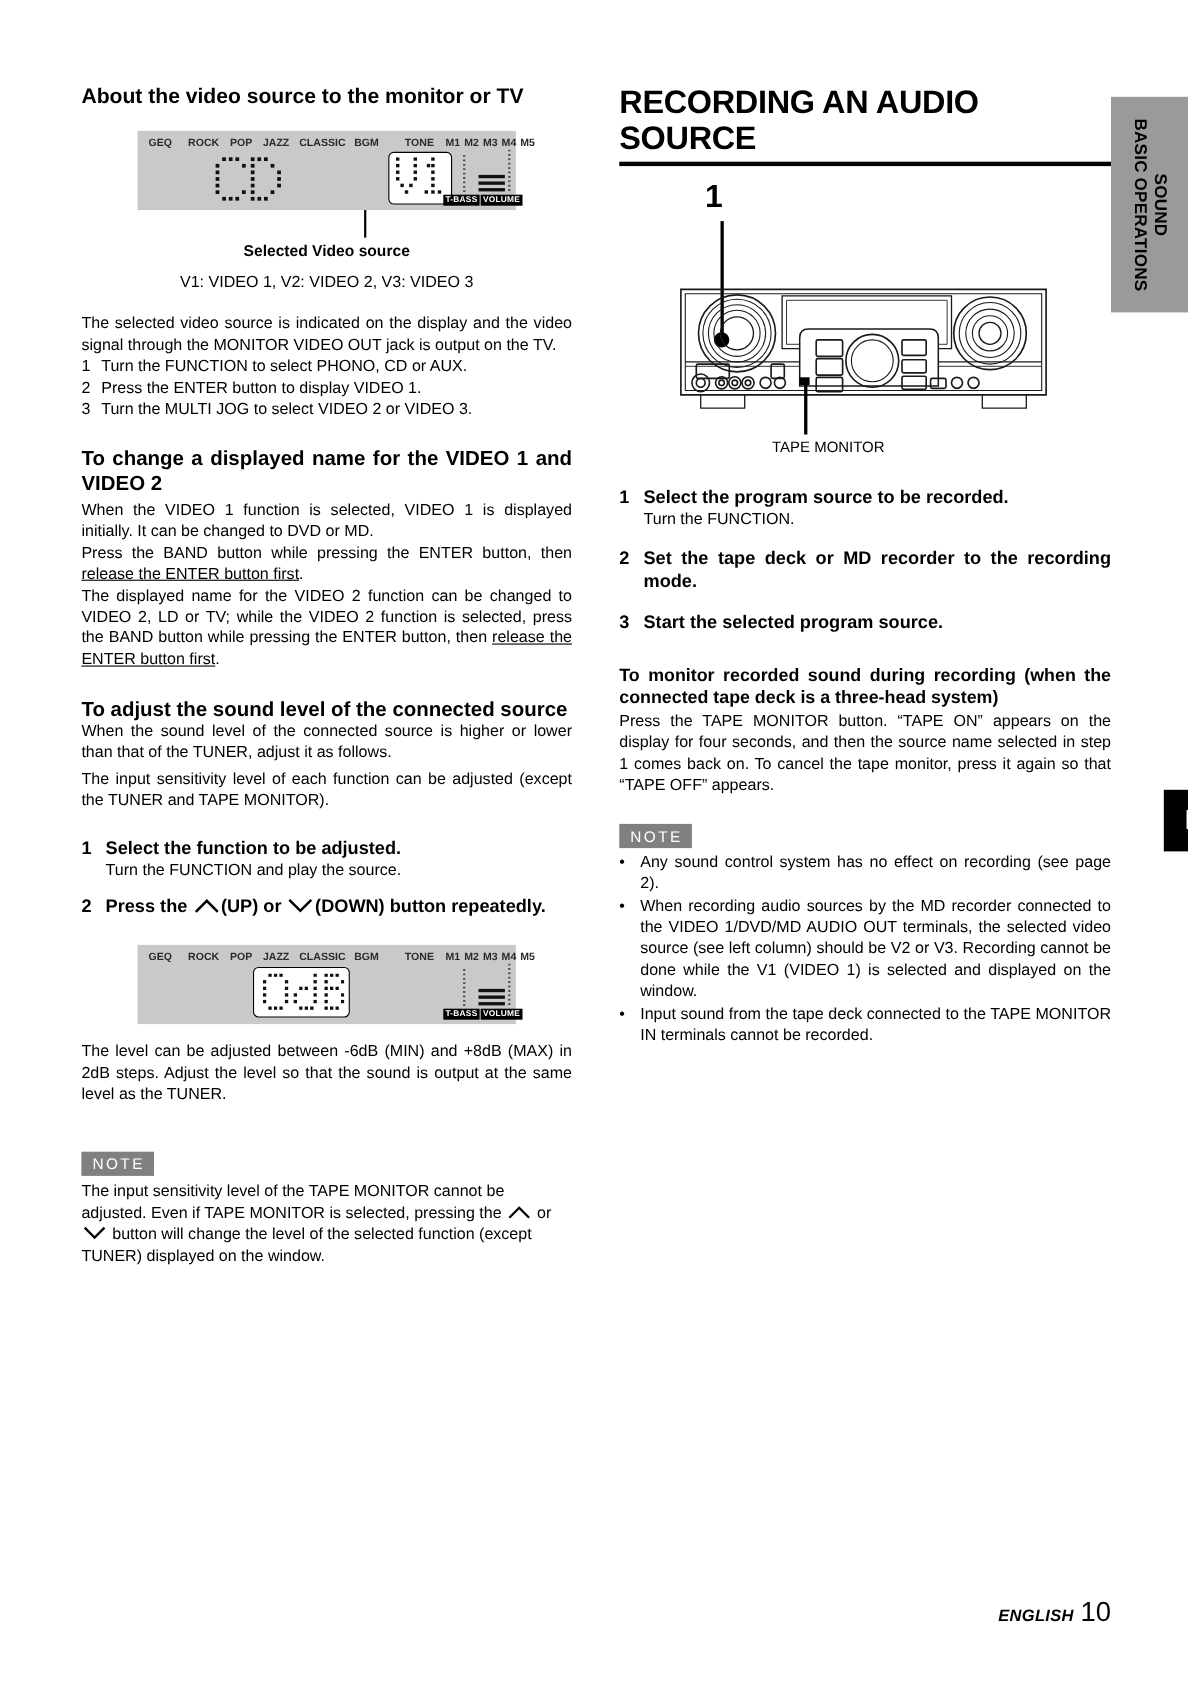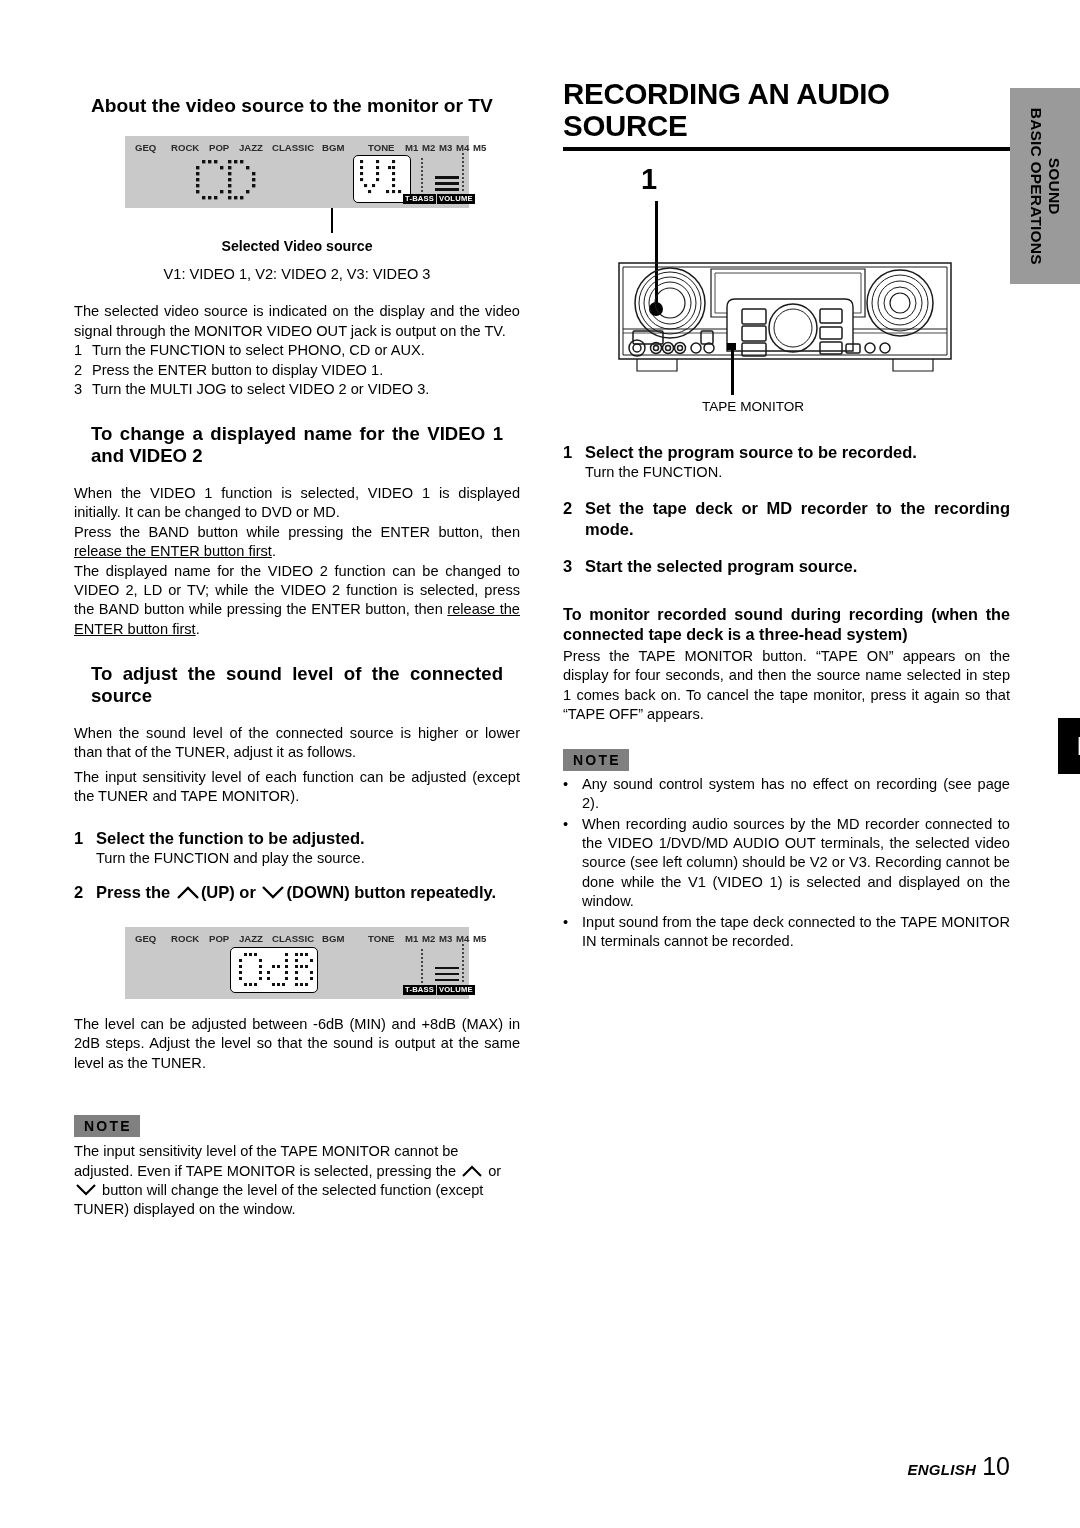--- a/index.html
+++ b/index.html
@@ -47,21 +47,21 @@
   h1.main-title {
     margin:0 0 0 0;
     font-size:29.5px;
     font-weight:bold;
     letter-spacing:-0.3px;
     line-height:1.08;
   }
   .title-rule { height:4px; background:#000; margin-top:5px; }
 
   h2.sec-head {
-    margin:17px;
+    margin:0;
     font-size:18.6px;
     font-weight:bold;
     line-height:1.17;
     text-align:justify;
     text-align-last:left;
   }
   h3.sub-head {
     margin:0;
     font-size:14.6px;
     font-weight:bold;
@@ -97,22 +97,22 @@
   }
   .bigstep .sub {
     margin-left:22px; font-size:14.6px; line-height:1.33;
   }
 
   .chev { display:inline-block; vertical-align:-1px; margin:0 2px; }
 
   
   .note-badge {
     display:inline-block;
-    background:#808080; color:#000000;
-    font-size:14px; font-weight:bold;
+    background:#808080; color:#ffffff;
+    font-size:14px; font-weight:normal;
     letter-spacing:2.2px;
     padding:3px 8px 3px 10px;
   }
   ul.note-list { margin:4px 0 0 0; padding:0; list-style:none; }
   ul.note-list li {
     display:flex; font-size:14.6px; line-height:1.33; margin-bottom:1px;
   }
   ul.note-list li .bullet { width:19px; flex:0 0 19px; }
   ul.note-list li .t { flex:1; text-align:justify; text-align-last:left; }
 

